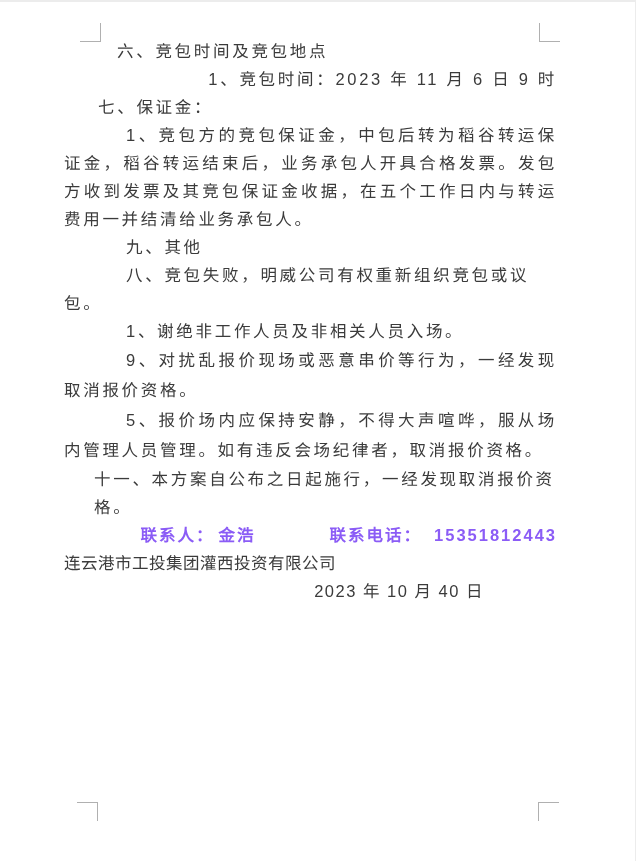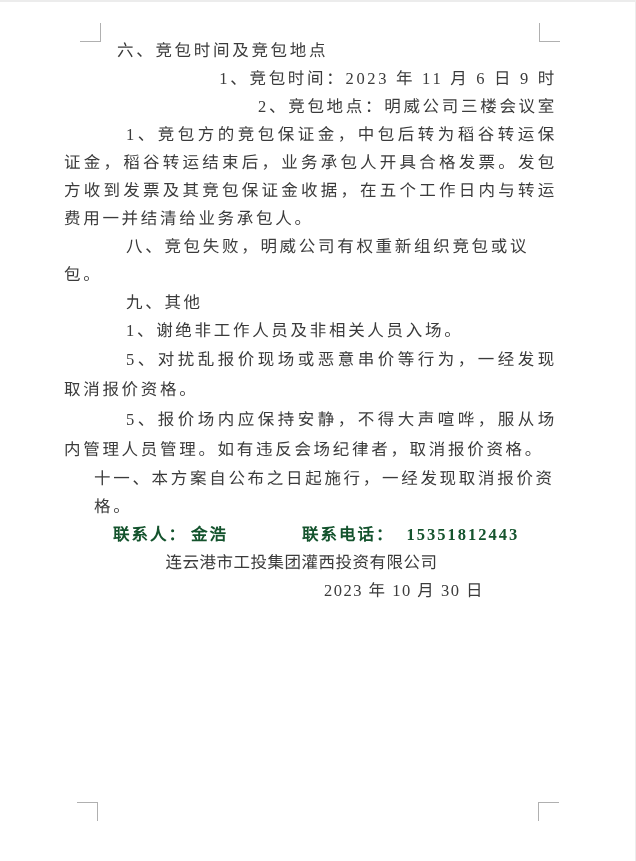--- a/index.html
+++ b/index.html
@@ -9,21 +9,21 @@
   }
   .page {
     position: relative;
     width: 636px;
     height: 861px;
     box-sizing: border-box;
     background: var(--page-bg, #ffffff);
     border-top: 2px solid var(--edge-tint, #ececec);
     border-right: 1px solid var(--edge-tint, #e4e4e4);
     color: var(--text-color, #3b3b3b);
-    font-family: Liberation Serif, serif;
+    font-family: Liberation Sans, sans-serif;
     font-size: 16.5px;
     overflow: hidden;
   }
   
   .cm {
     position: absolute;
     width: 20px;
     height: 18px;
   }
   .cm-tl { left: 80px;  top: 21px;  border-right: 1px solid var(--crop-mark-color,#b0b0b0); border-bottom: 1px solid var(--crop-mark-color,#b0b0b0); }
@@ -47,29 +47,30 @@
   .p-eight    { margin-top: -8px; }    
   .loose      { line-height: 30px; }
   .p-eleven   { padding-left: 30px; margin-top: 44px; }
 
   .contact-row {
     margin-top: 35px;
     padding-left: 49px;
     font-weight: 700;
     letter-spacing: 2px;
     line-height: 28px;
-    color: #14532d;
+    color: #8b5cf6;
+    text-align: right;
   }
   .contact-row .gap-a { display: inline-block; width: 4px; }
   .contact-row .gap-b { display: inline-block; width: 74px; }
   .contact-row .gap-c { display: inline-block; width: 12px; }
 
   .company {
     margin-top: 37px;
-    text-align: center;
+    text-align: left;
     padding-right: 18px;
     letter-spacing: 0.5px;
     line-height: 28px;
   }
   .sig-date {
     margin-top: 2px;
     text-align: right;
     padding-right: 73px;
     letter-spacing: 1.5px;
     line-height: 28px;
@@ -82,30 +83,30 @@
 
   <div class="cm cm-tl"></div>
   <div class="cm cm-tr"></div>
   <div class="cm cm-bl"></div>
   <div class="cm cm-br"></div>
 
   <div class="content">
 
     <p class="ind-head6">六、竞包时间及竞包地点</p>
     <p class="ind-sub">1、竞包时间：2023 年 11 月 6 日 9 时</p>
-    <p class="ind-sub">2、竞包地点：明威公司三楼会议室</p>
+    <p class="ind-head7">七、保证金：</p>
     <p class="ind-body just">1、竞包方的竞包保证金，中包后转为稻谷转运保证金，稻谷转运结束后，业务承包人开具合格发票。发包方收到发票及其竞包保证金收据，在五个工作日内与转运费用一并结清给业务承包人。</p>
+    <p class="ind-body">九、其他</p>
     <p class="ind-body p-eight">八、竞包失败，明威公司有权重新组织竞包或议包。</p>
-    <p class="ind-body">九、其他</p>
     <p class="ind-body">1、谢绝非工作人员及非相关人员入场。</p>
-    <p class="ind-body just loose">5、对扰乱报价现场或恶意串价等行为，一经发现取消报价资格。</p>
+    <p class="ind-body just loose">9、对扰乱报价现场或恶意串价等行为，一经发现取消报价资格。</p>
     <p class="ind-body just loose">5、报价场内应保持安静，不得大声喧哗，服从场内管理人员管理。如有违反会场纪律者，取消报价资格。</p>
     <p class="p-eleven">十一、本方案自公布之日起施行，一经发现取消报价资格。</p>
 
     <p class="contact-row">
       <span>联系人：</span><span class="gap-a"></span><span>金浩</span><span class="gap-b"></span><span>联系电话：</span><span class="gap-c"></span><span>15351812443</span>
     </p>
 
     <p class="company">连云港市工投集团灌西投资有限公司</p>
-    <p class="sig-date">2023 年 10 月 30 日</p>
+    <p class="sig-date">2023 年 10 月 40 日</p>
 
   </div>
 </div>
 
 </body></html>

